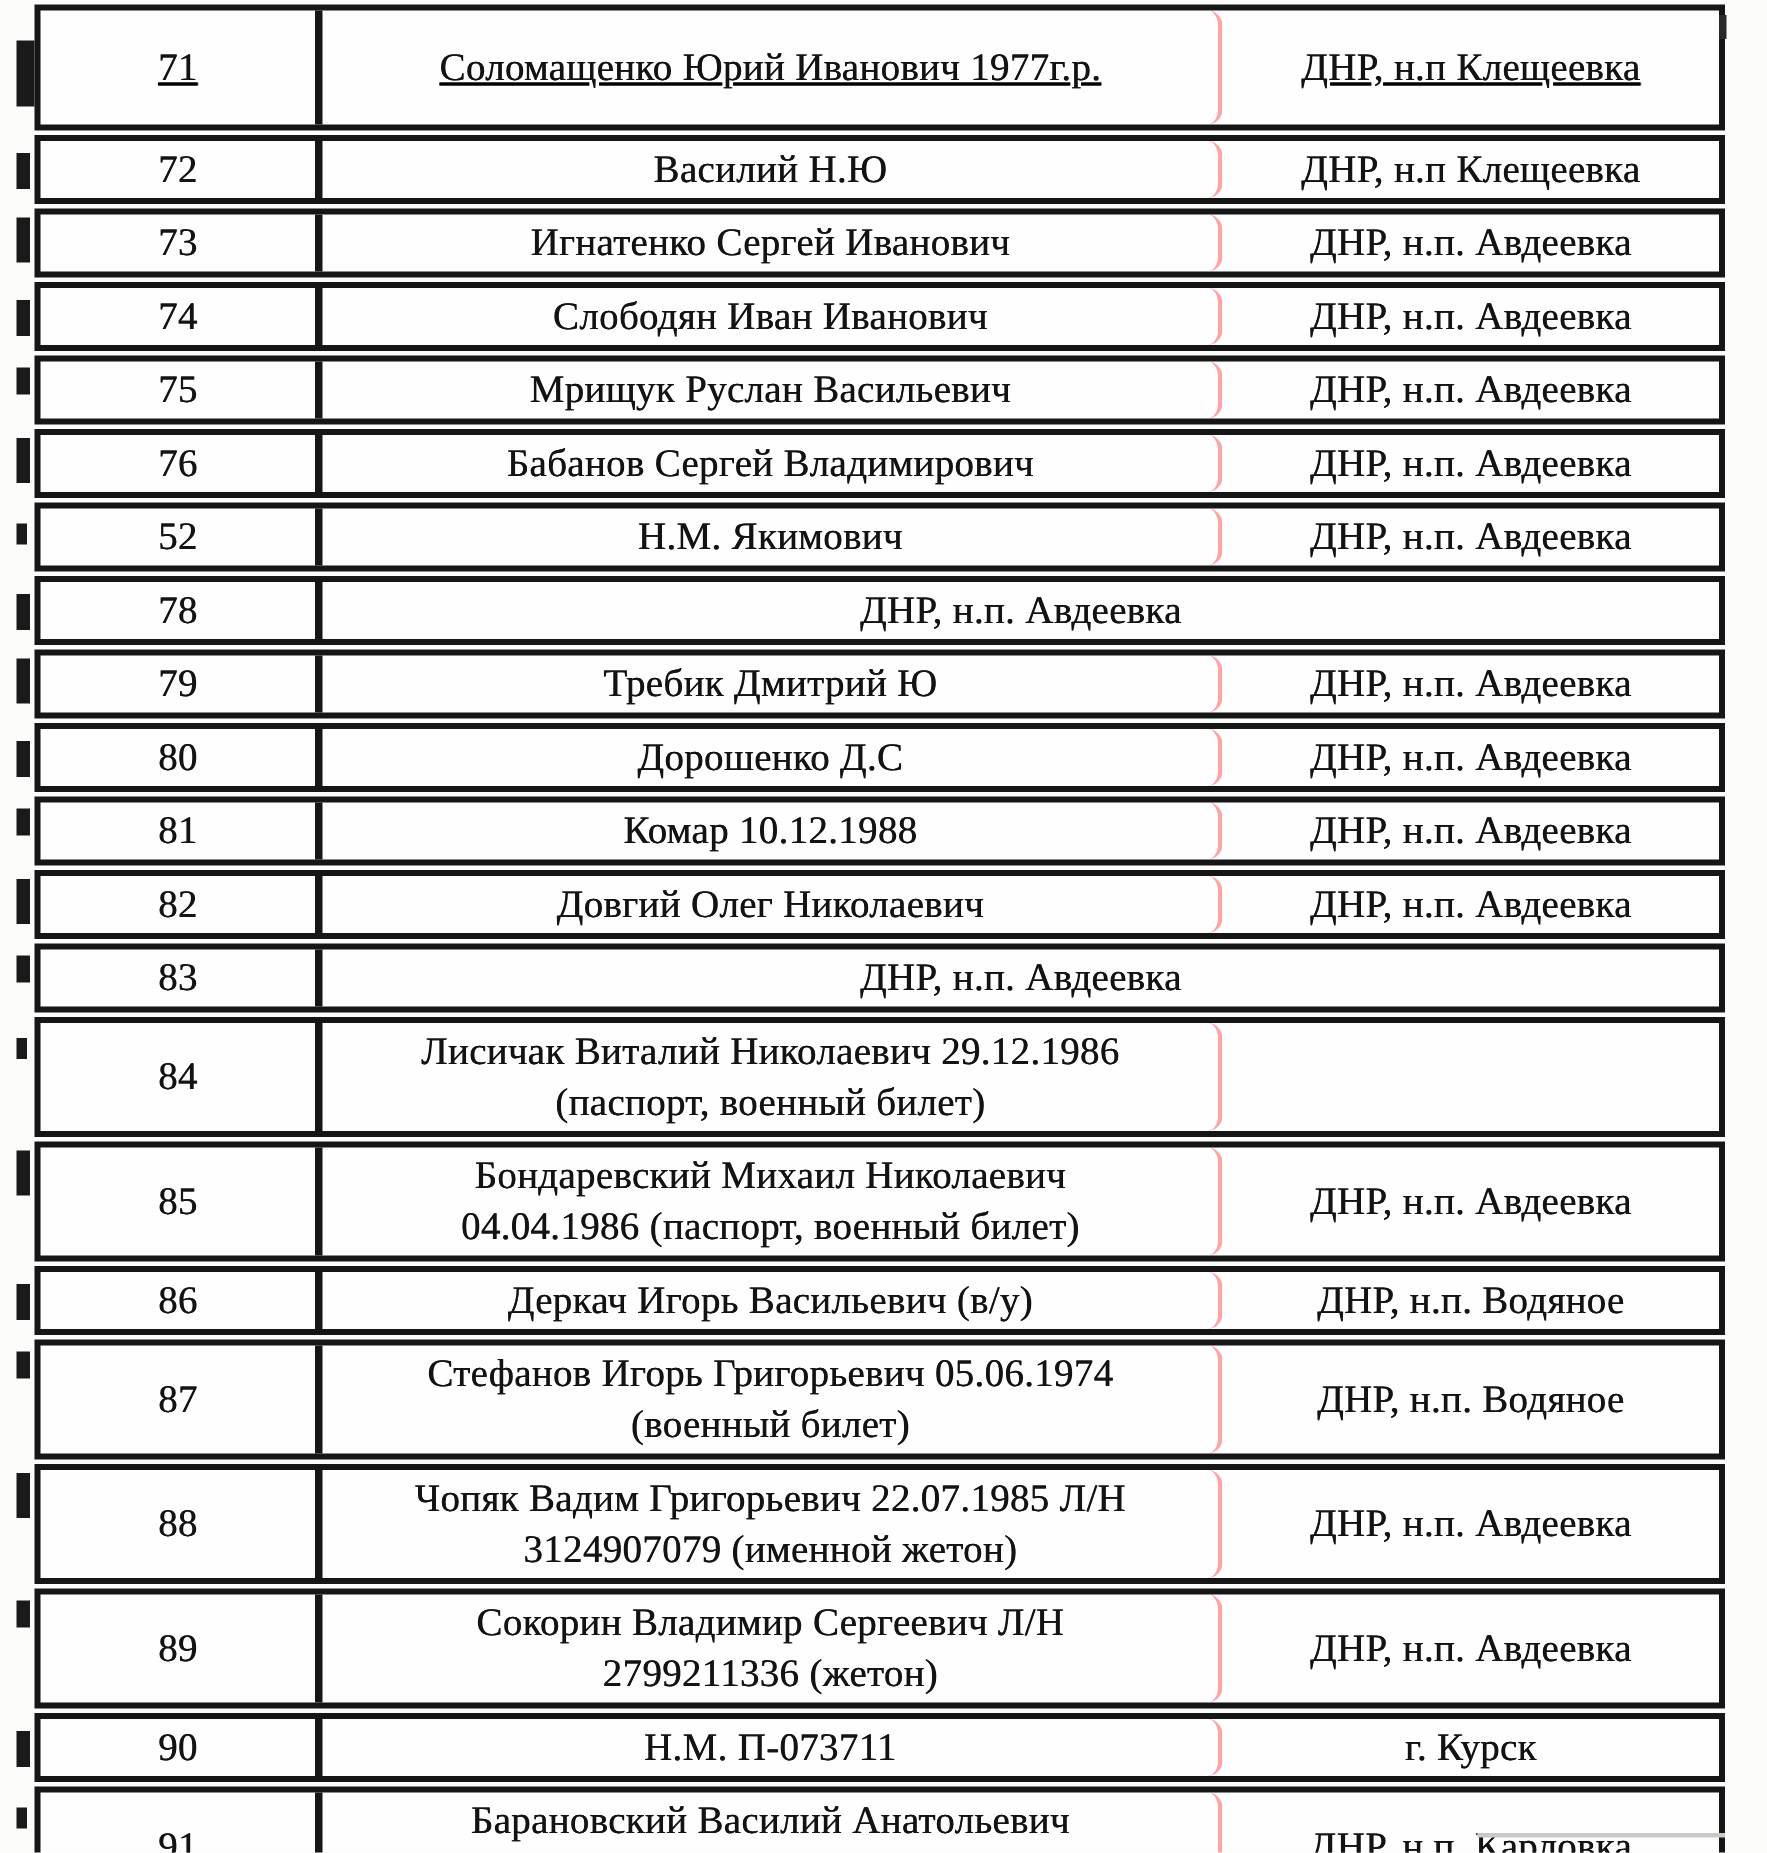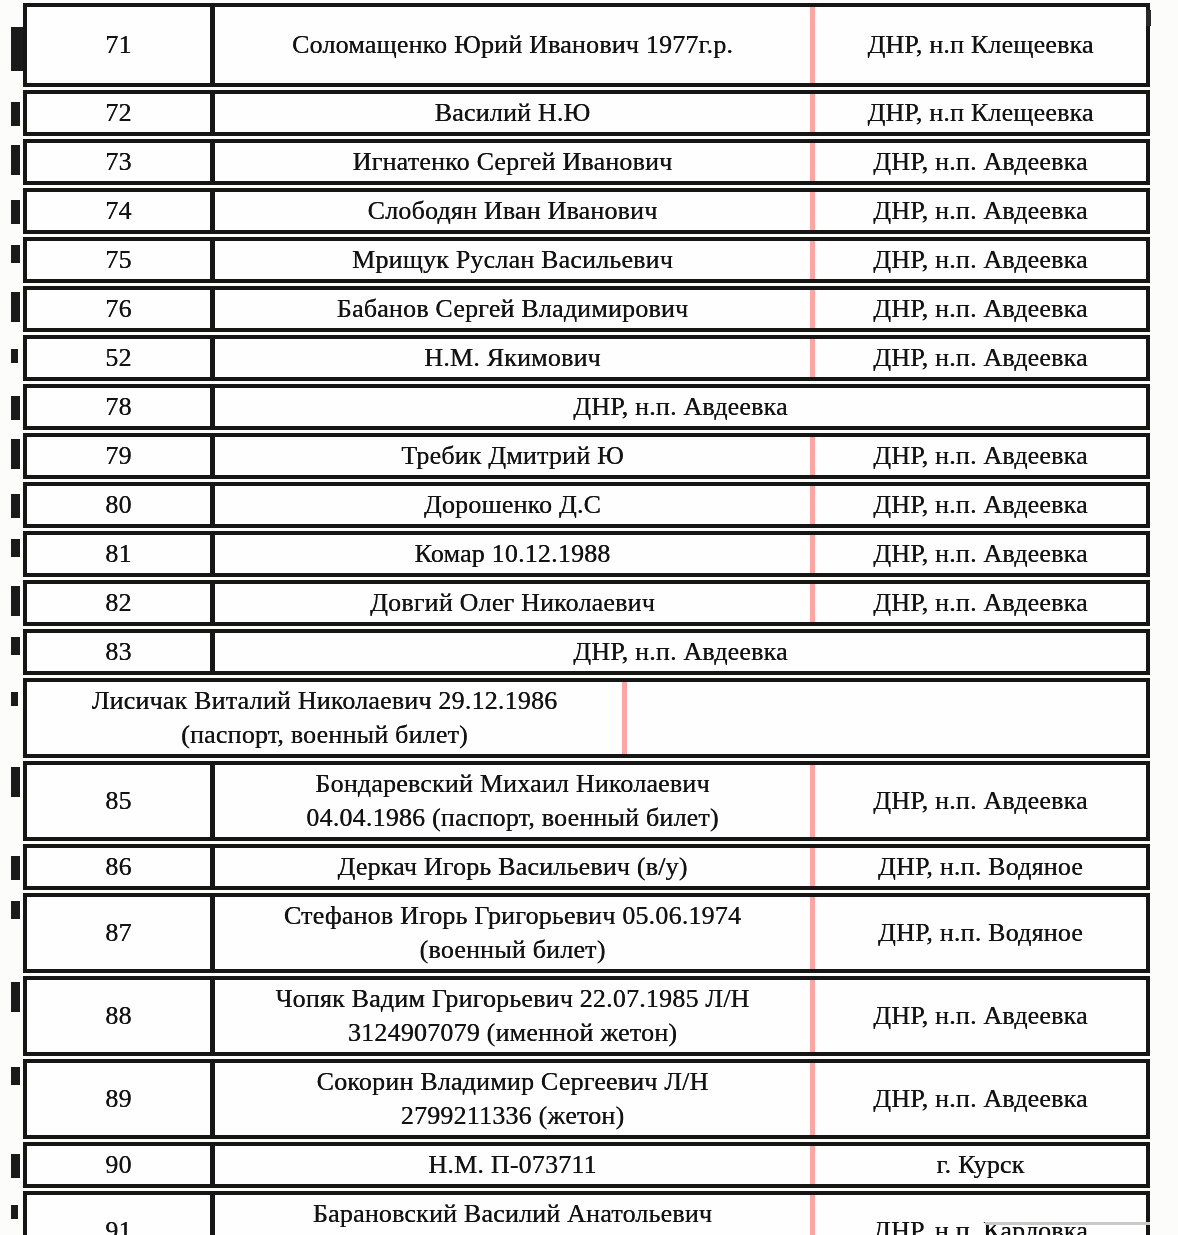--- a/index.html
+++ b/index.html
@@ -17,36 +17,36 @@
   }
   .table { width: 1127px; }
   .row {
     position: relative;
     display: flex;
     align-items: stretch;
     border: 4px solid #161616;
     background: #fefefe;
     margin-bottom: 3px;
   }
-  .row:first-child { min-height: 84px; }
+  .row:first-child { min-height: 84px; text-decoration: underline; }
   .cell {
     display: flex;
     align-items: center;
     justify-content: center;
     text-align: center;
     min-height: 34px;
     line-height: 34px;
     font-size: 26px;
     color: #131313;
     letter-spacing: 0.2px;
     white-space: pre-line;
     text-shadow: 0.3px 0 0 #131313;
   }
   .c0 { flex: 0 0 188px; border-right: 5px solid #161616; }
-  .c1 { flex: 0 0 600px; border-right: 5px solid #fca5a5; padding: 2px 6px; }
+  .c1 { flex: 0 0 600px; border-right: 3px solid #fca5a5; padding: 2px 6px; border-radius: 10px; }
   .c2 { flex: 1 1 auto; padding: 2px 20px; }
 
   
   .row::before {
     content: "";
     position: absolute;
     left: -16px; top: 8px;
     width: 9px; height: 24px;
     background: #1a1a1a;
   }
@@ -130,20 +130,21 @@
       <div class="row">
         <div class="cell c0">82</div>
         <div class="cell c1">Довгий Олег Николаевич</div>
         <div class="cell c2">ДНР, н.п. Авдеевка</div>
       </div>
       <div class="row">
         <div class="cell c0">83</div>
         <div class="cell c2">ДНР, н.п. Авдеевка</div>
       </div>
       <div class="row">
+        <div class="cell c0">84</div>
         <div class="cell c1">Лисичак Виталий Николаевич 29.12.1986
 (паспорт, военный билет)</div>
       </div>
       <div class="row">
         <div class="cell c0">85</div>
         <div class="cell c1">Бондаревский Михаил Николаевич
 04.04.1986 (паспорт, военный билет)</div>
         <div class="cell c2">ДНР, н.п. Авдеевка</div>
       </div>
       <div class="row">

